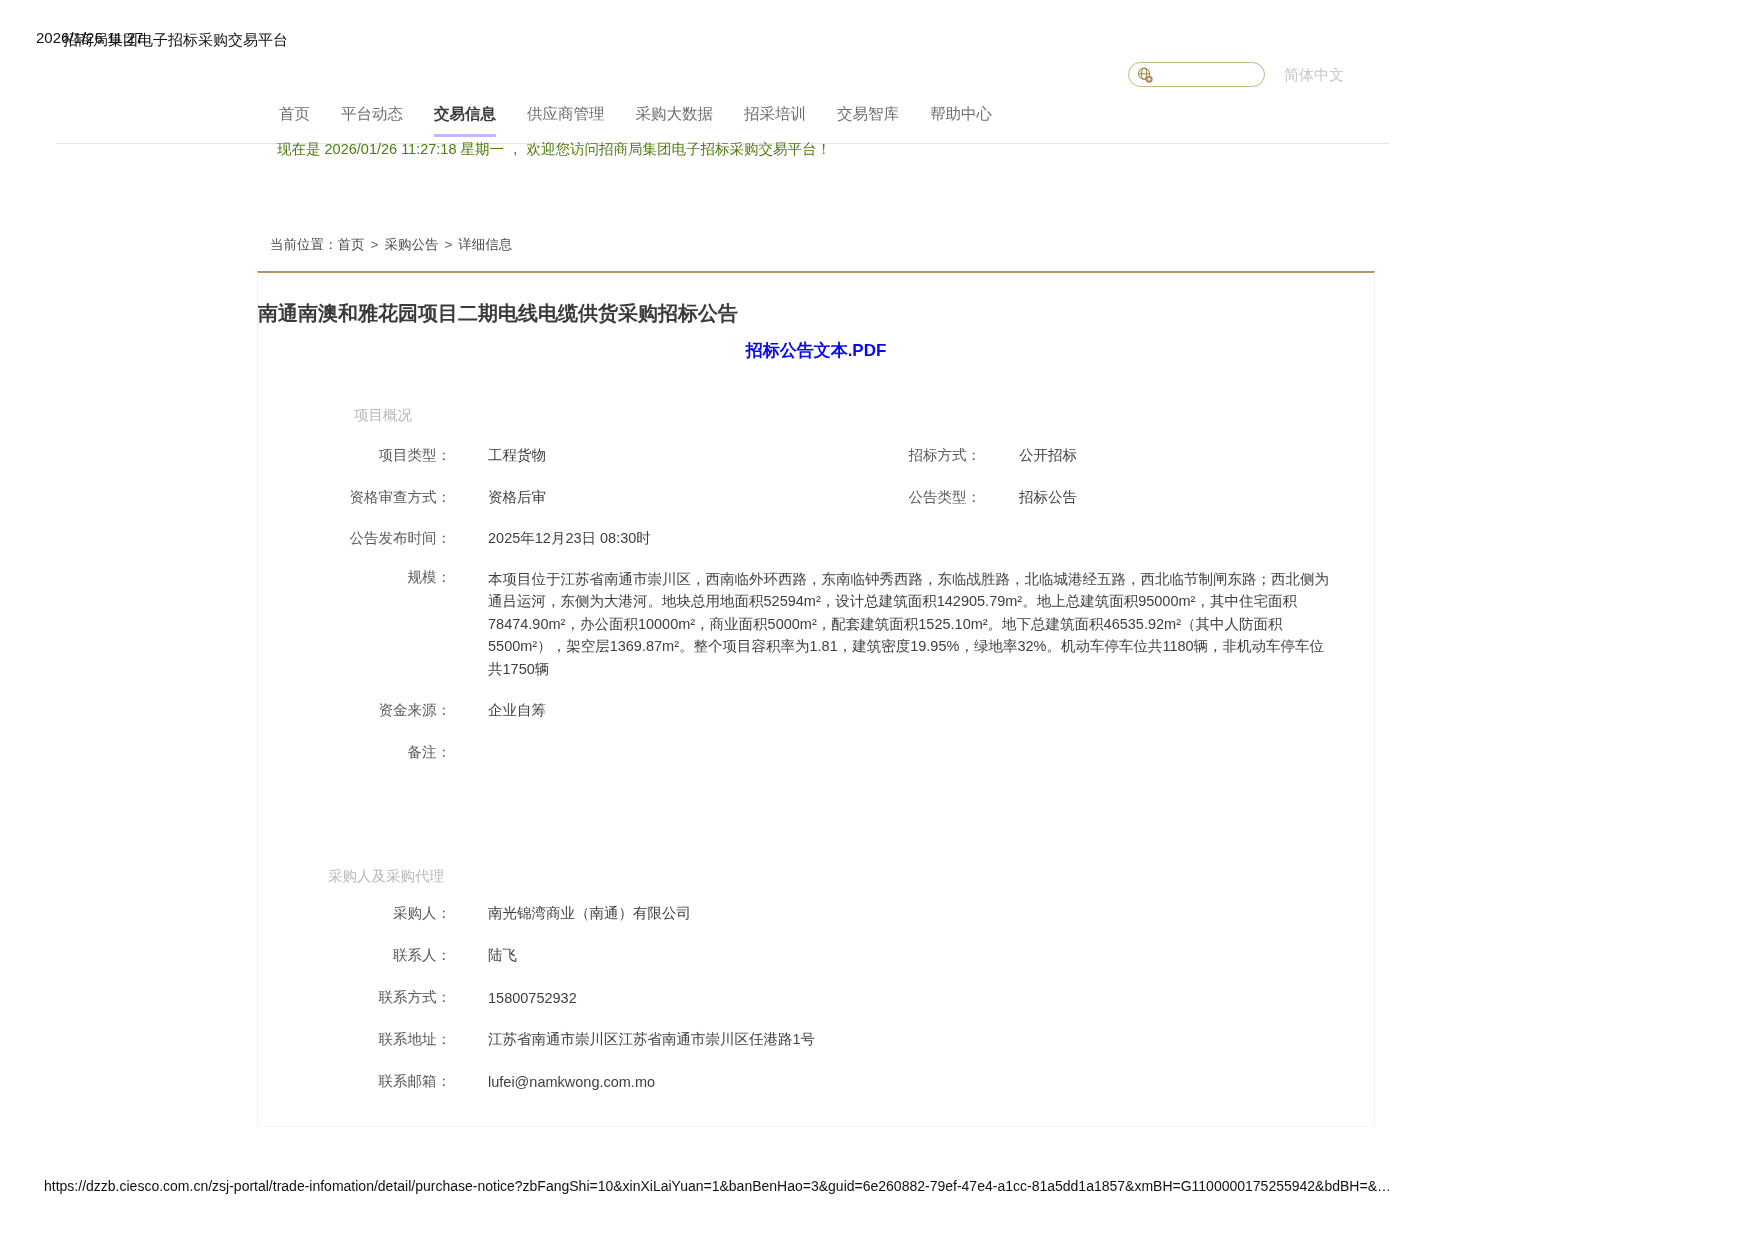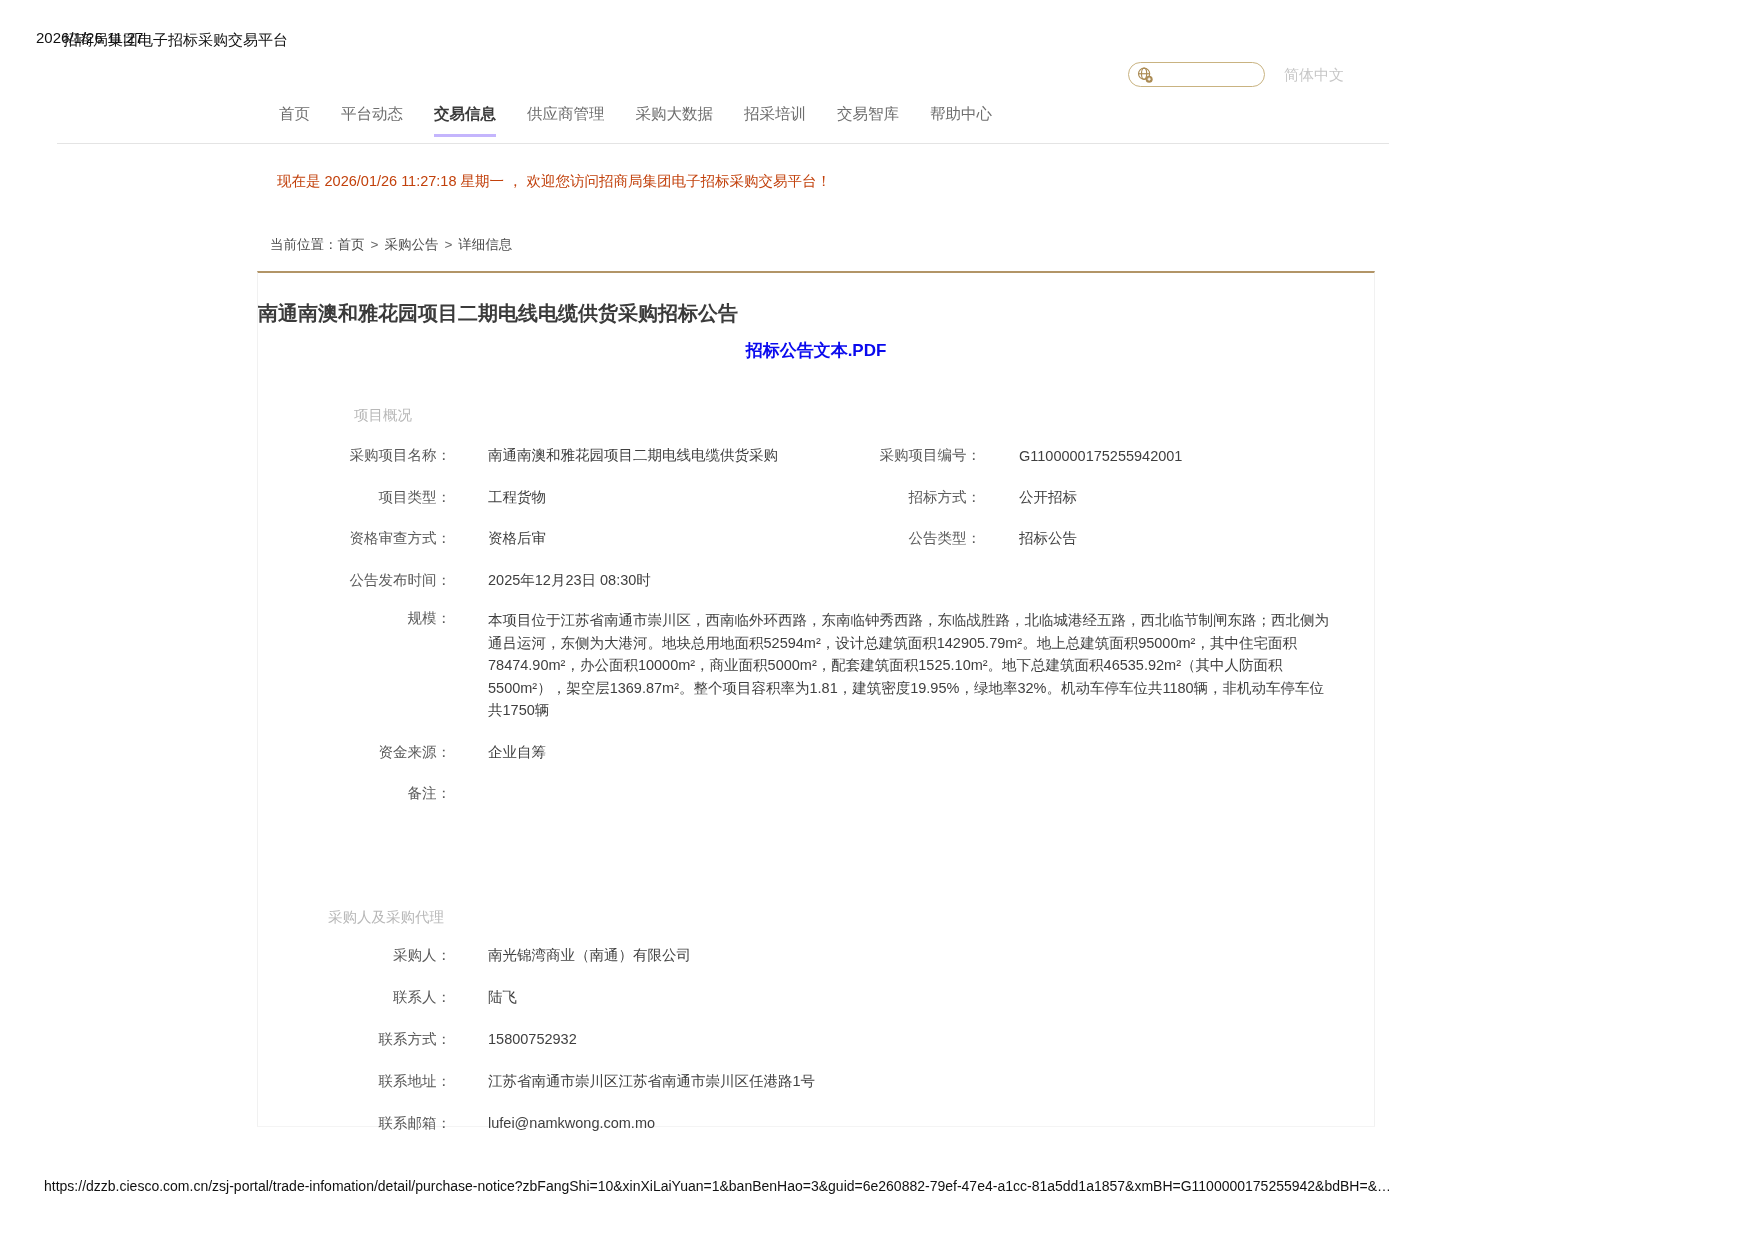--- a/index.html
+++ b/index.html
@@ -14,21 +14,21 @@
   .search-pill{position:absolute;left:1128px;top:62px;width:137px;height:25px;border:1px solid #c9b381;border-radius:14px;display:flex;align-items:center;padding-left:7px;box-sizing:border-box;background:#fff;}
   .search-pill input{border:none;outline:none;flex:1;min-width:0;font-size:13px;background:transparent;}
   .lang{position:absolute;left:1284px;top:66px;font-size:15px;color:#c7c7c7;cursor:pointer;}
 
   
   .nav{position:absolute;top:104px;right:397px;display:flex;gap:31px;font-size:15.5px;color:#6e6e6e;white-space:nowrap;}
   .nav .item{cursor:pointer;padding-bottom:9px;}
   .nav .item.active{color:#3a3a3a;font-weight:bold;border-bottom:3px solid #c4b5fd;}
   .nav-line{position:absolute;top:143px;left:57px;width:1453px;border-top:1px solid #e4e4e4;}
 
-  .welcome{position:absolute;left:277px;top:172px;font-size:14.5px;color:#c2410c;}
+  .welcome{position:absolute;left:277px;top:140px;font-size:14.5px;color:#4d7c0f;}
 
   .breadcrumb{position:absolute;left:270px;top:236px;font-size:13.5px;color:#4c4c4c;}
   .breadcrumb .link{cursor:pointer;}
   .breadcrumb .sep{margin:0 6px;color:#666;}
 
   
   .card{position:absolute;left:257px;top:271px;width:1118px;height:856px;border-top:2px solid #b29567;border-left:1px solid #f1f1f1;border-right:1px solid #f1f1f1;border-bottom:1px solid #f4f4f4;box-sizing:border-box;background:#fff;}
   .doc-title{margin-top:27px;text-align:left;font-size:20px;font-weight:bold;color:#3b3b3b;line-height:26px;}
   .pdf-link{margin-top:13px;text-align:center;font-size:17px;font-weight:bold;color:#0909ee;line-height:23px;}
   .pdf-link span{cursor:pointer;}
@@ -104,26 +104,20 @@
   <div class="card">
     <div class="doc-title">南通南澳和雅花园项目二期电线电缆供货采购招标公告</div>
     <div class="pdf-link">
       <span>招标公告文本.PDF</span>
     </div>
 
     <div class="sec-heading sec1-heading">项目概况</div>
 
     <div class="rows">
       <div class="frow">
-        <span class="lbl">采购项目名称：</span>
-        <span class="val">南通南澳和雅花园项目二期电线电缆供货采购</span>
-        <span class="lbl">采购项目编号：</span>
-        <span class="val2">G1100000175255942001</span>
-      </div>
-      <div class="frow">
         <span class="lbl">项目类型：</span>
         <span class="val">工程货物</span>
         <span class="lbl">招标方式：</span>
         <span class="val2">公开招标</span>
       </div>
       <div class="frow">
         <span class="lbl">资格审查方式：</span>
         <span class="val">资格后审</span>
         <span class="lbl">公告类型：</span>
         <span class="val2">招标公告</span>

